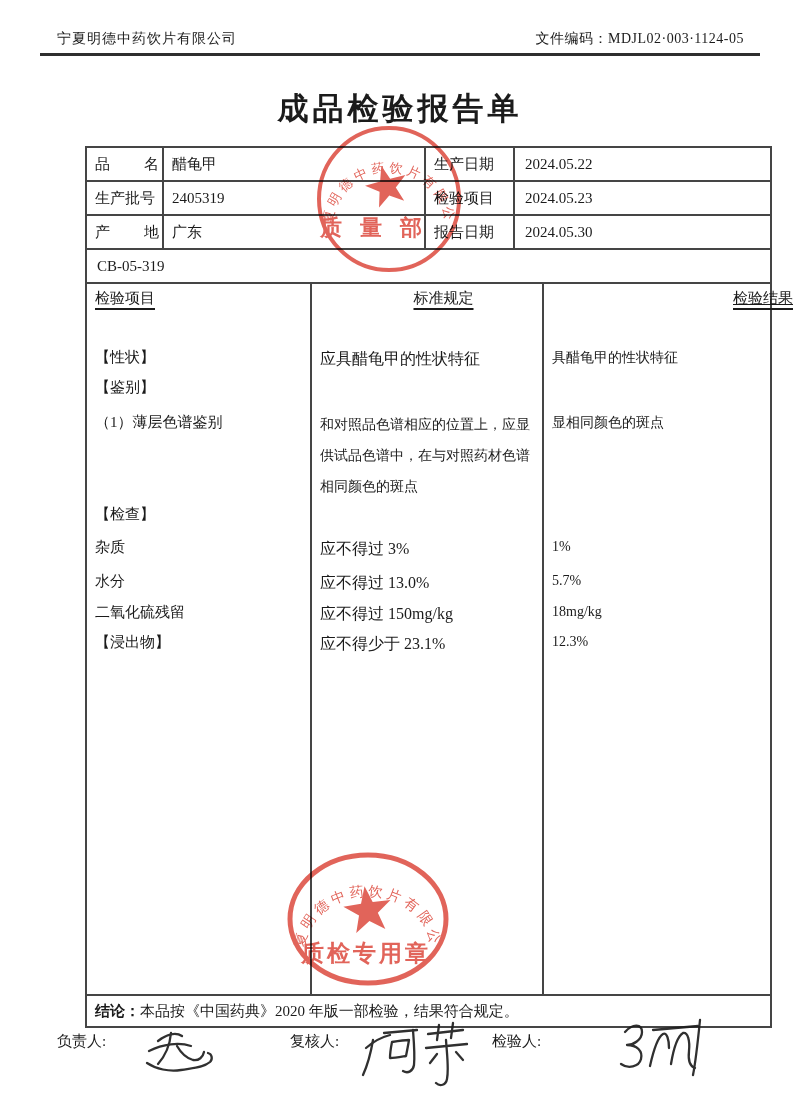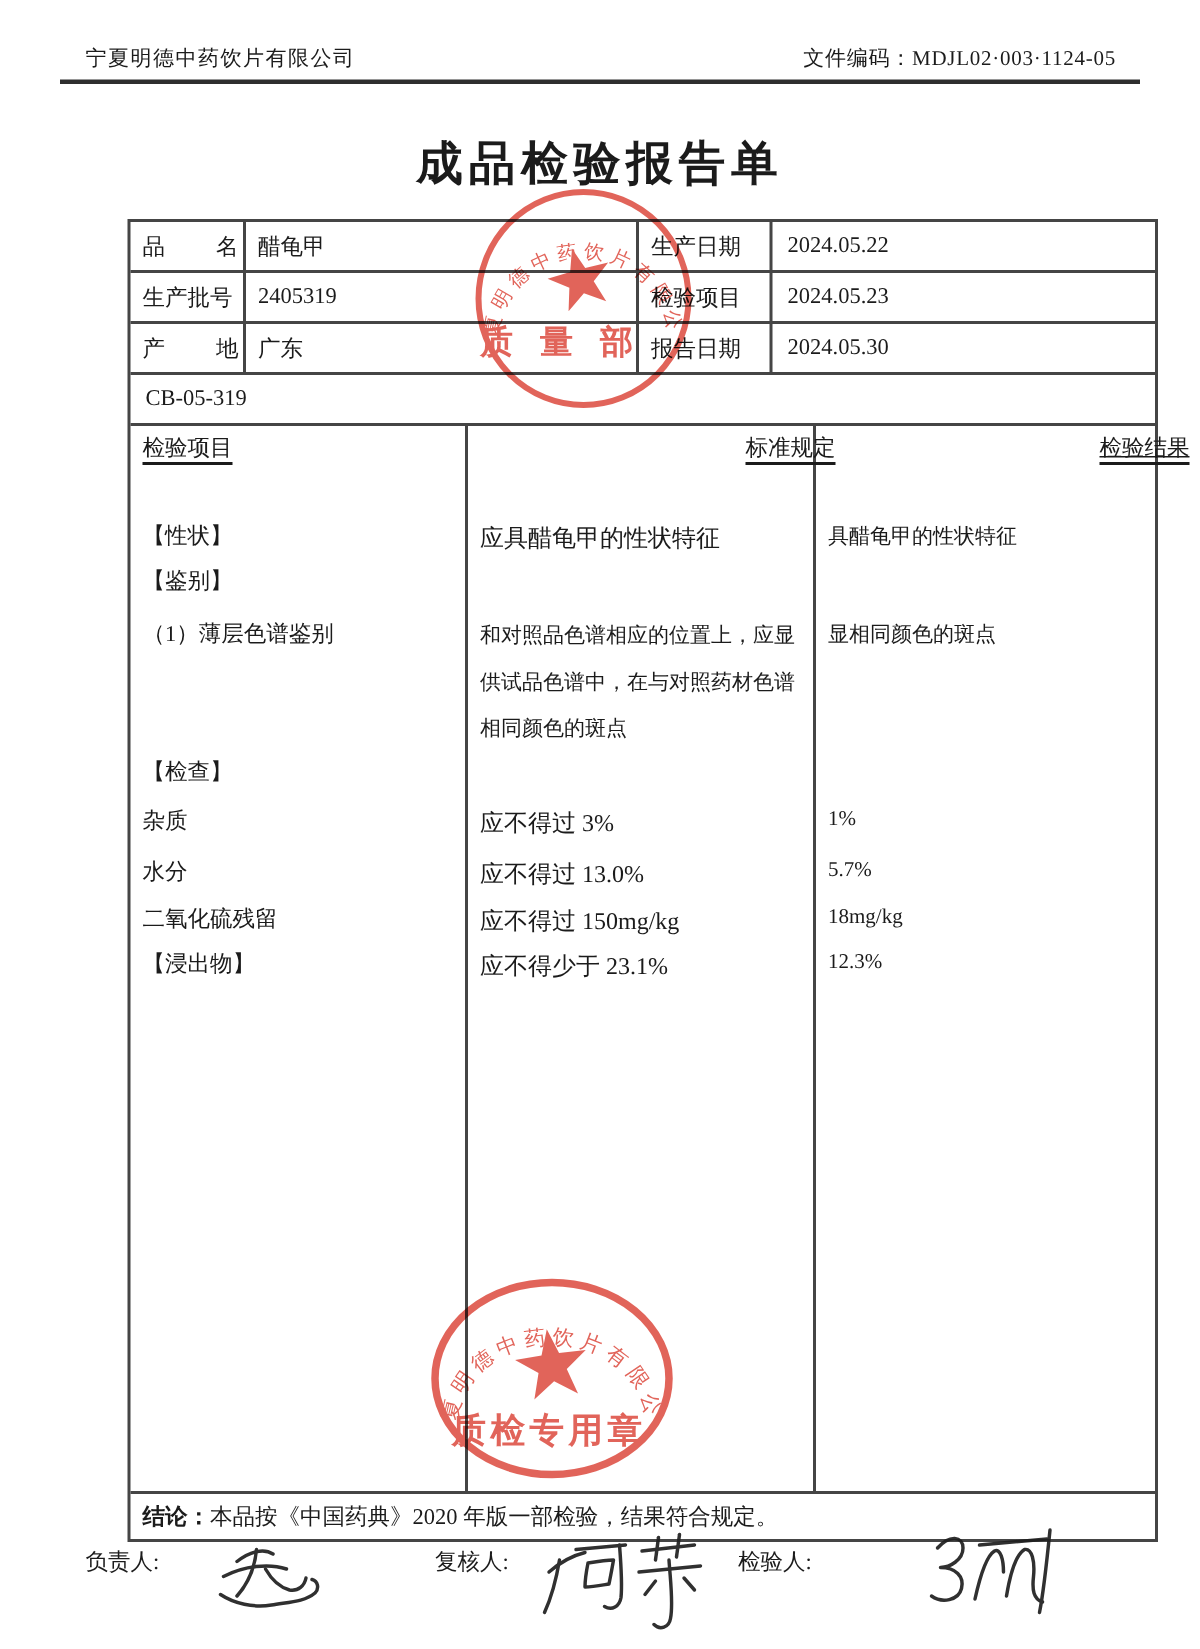--- a/index.html
+++ b/index.html
@@ -27,21 +27,21 @@
   .cWide{width:339px;}
   .cWide2{width:344px;padding-left:7px;}
   .jlabel{display:inline-block;width:64px;text-align:justify;text-align-last:justify;}
   
   .spec{position:relative;height:712px;border-bottom:2px solid #454545;box-sizing:border-box;font-size:15px;}
   .vline{position:absolute;top:0;bottom:0;width:2px;background:#454545;}
   .v1{left:223px;}
   .v2{left:455px;}
   .colhead{text-decoration:underline;text-underline-offset:5px;text-decoration-thickness:1.5px;}
   .hItem{left:8px;top:5px;}
-  .hStd{left:207px;top:5px;width:263px;text-align:right;}
+  .hStd{left:225px;top:5px;width:263px;text-align:center;}
   .hRes{left:480px;top:5px;width:226px;text-align:right;text-decoration:underline;}
   .itemCol{left:8px;white-space:nowrap;}
   .stdCol{left:233px;white-space:nowrap;font-size:16px;}
   .stdMulti{left:233px;width:218px;font-size:14px;line-height:31px;white-space:nowrap;}
   .resCol{left:465px;white-space:nowrap;font-size:14px;}
   
   .conc{display:flex;align-items:center;height:30px;padding-left:8px;font-size:15px;white-space:nowrap;}
   .concLabel{font-weight:bold;}
   
   .signLabel{top:1032px;font-size:15px;white-space:nowrap;}

